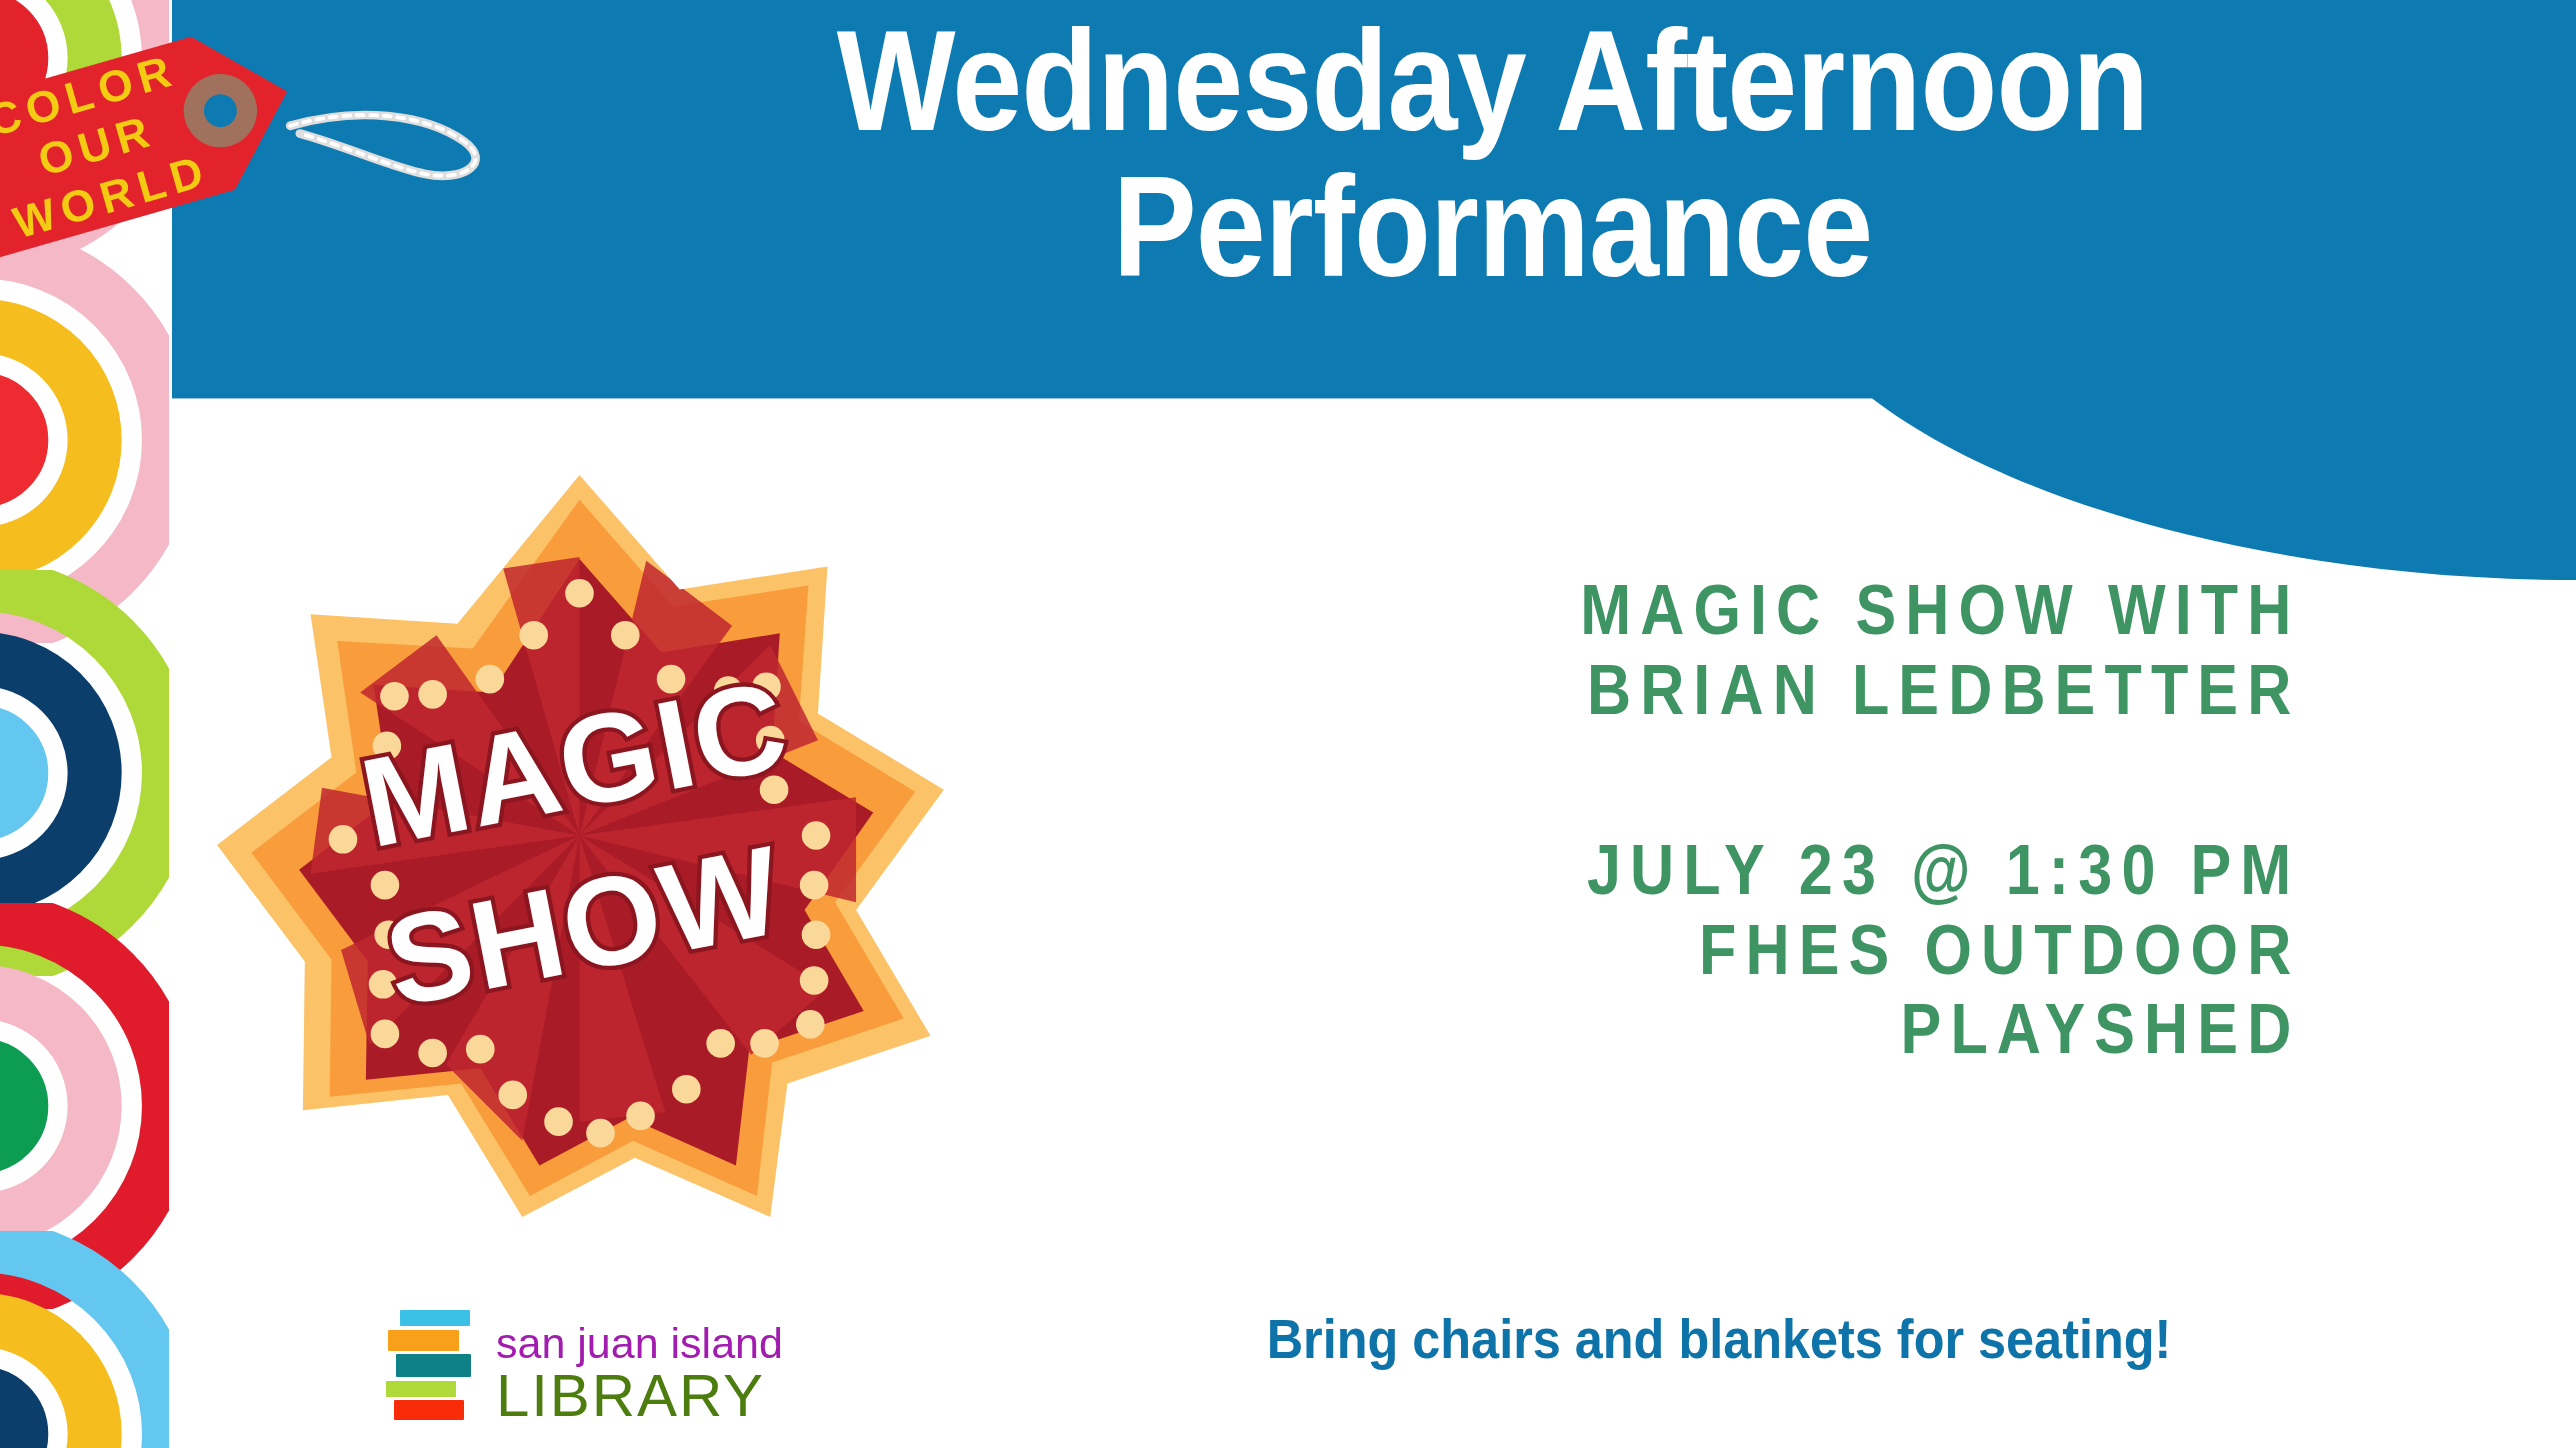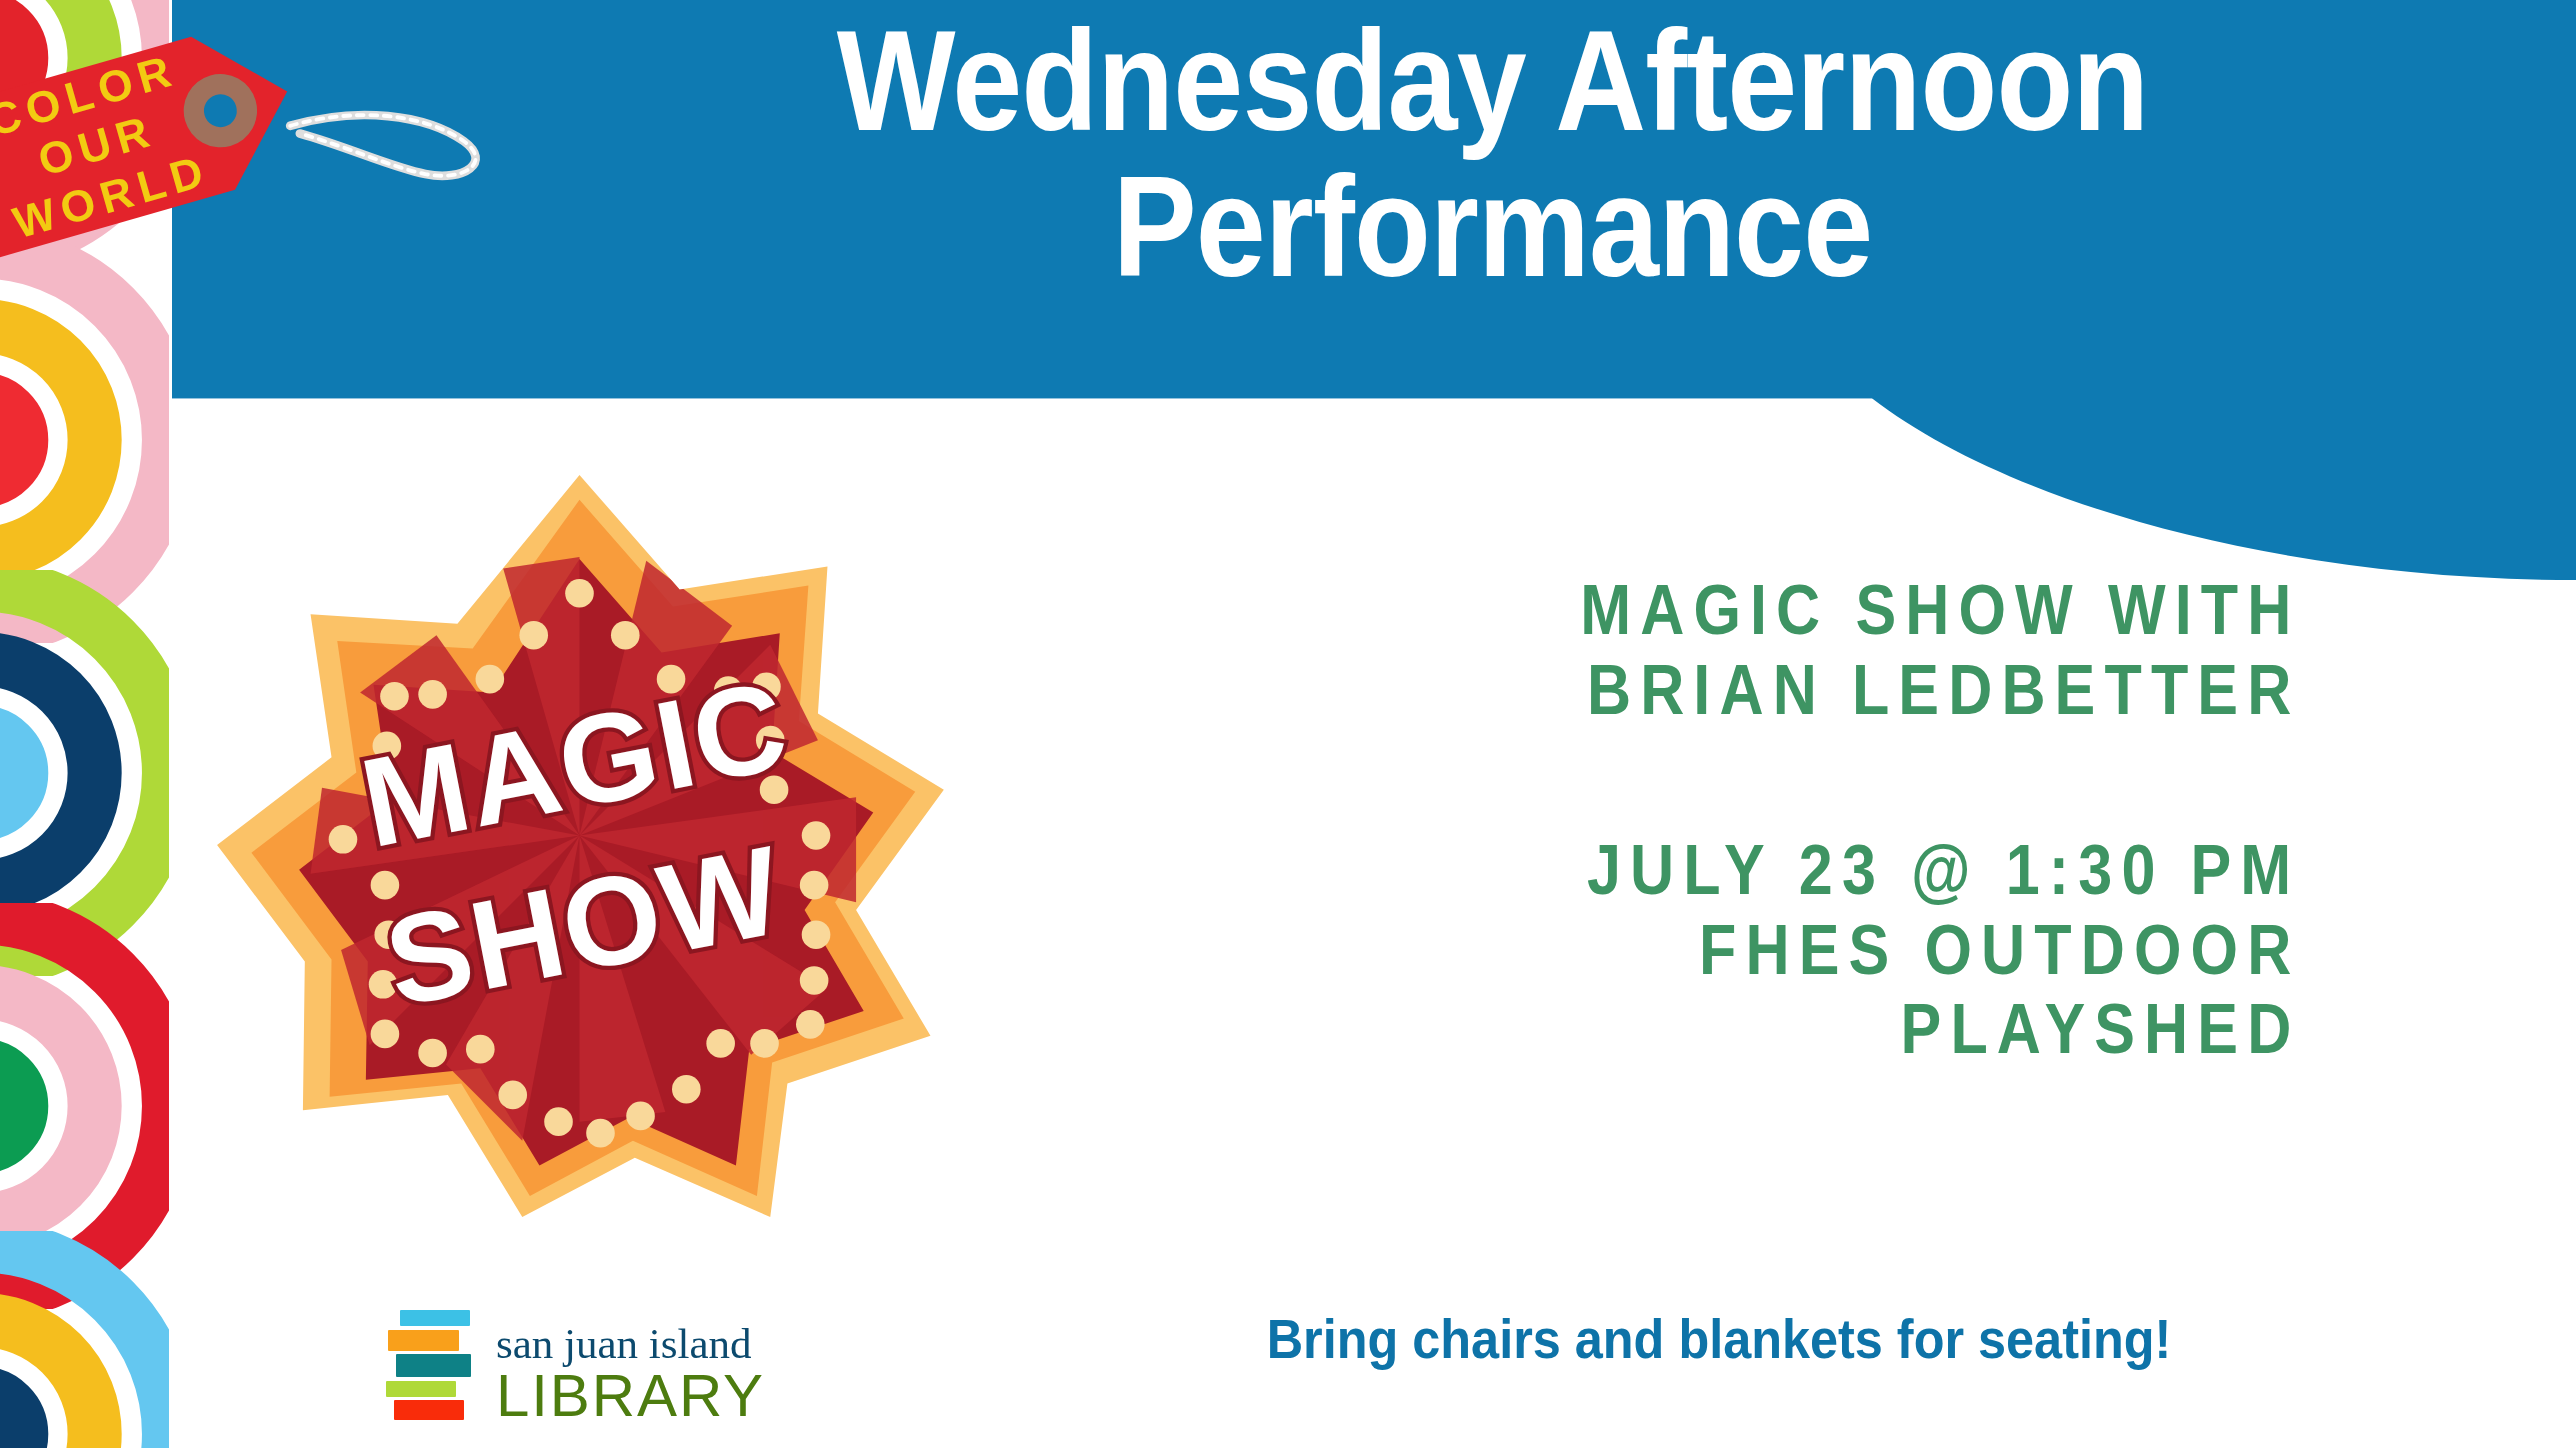--- a/index.html
+++ b/index.html
@@ -109,22 +109,22 @@
   
   .logo{
     position:absolute;left:386px;top:1299px;
     width:454px;height:130px;z-index:4;
     display:flex;align-items:center;gap:21px;
   }
   .logo-bars{width:89px;height:108px;position:relative;flex:0 0 auto;}
   .logo-bars i{position:absolute;display:block;border-radius:1px;}
   .logo-text{display:flex;flex-direction:column;line-height:1;}
   .logo-top{
-    font-family:Liberation Serif, serif;
-    font-size:43px;color:#0c4a6e;letter-spacing:0px;margin-top:20px;
+    font-family:Liberation Sans, sans-serif;
+    font-size:43px;color:#a21caf;letter-spacing:0px;margin-top:20px;
   }
   .logo-bottom{
     font-family:"Liberation Sans",sans-serif;
     font-size:60px;color:#4d7c0f;letter-spacing:1.9px;margin-top:1.9px;
   }
 </style>
 </head>
 <body>
 
 <div class="poster">

